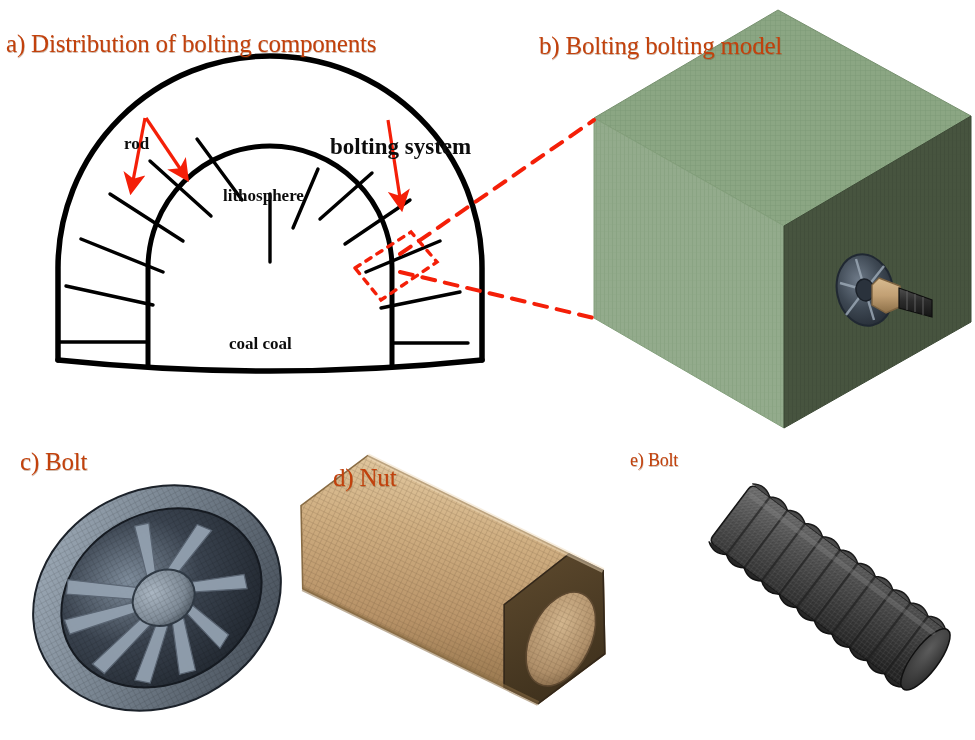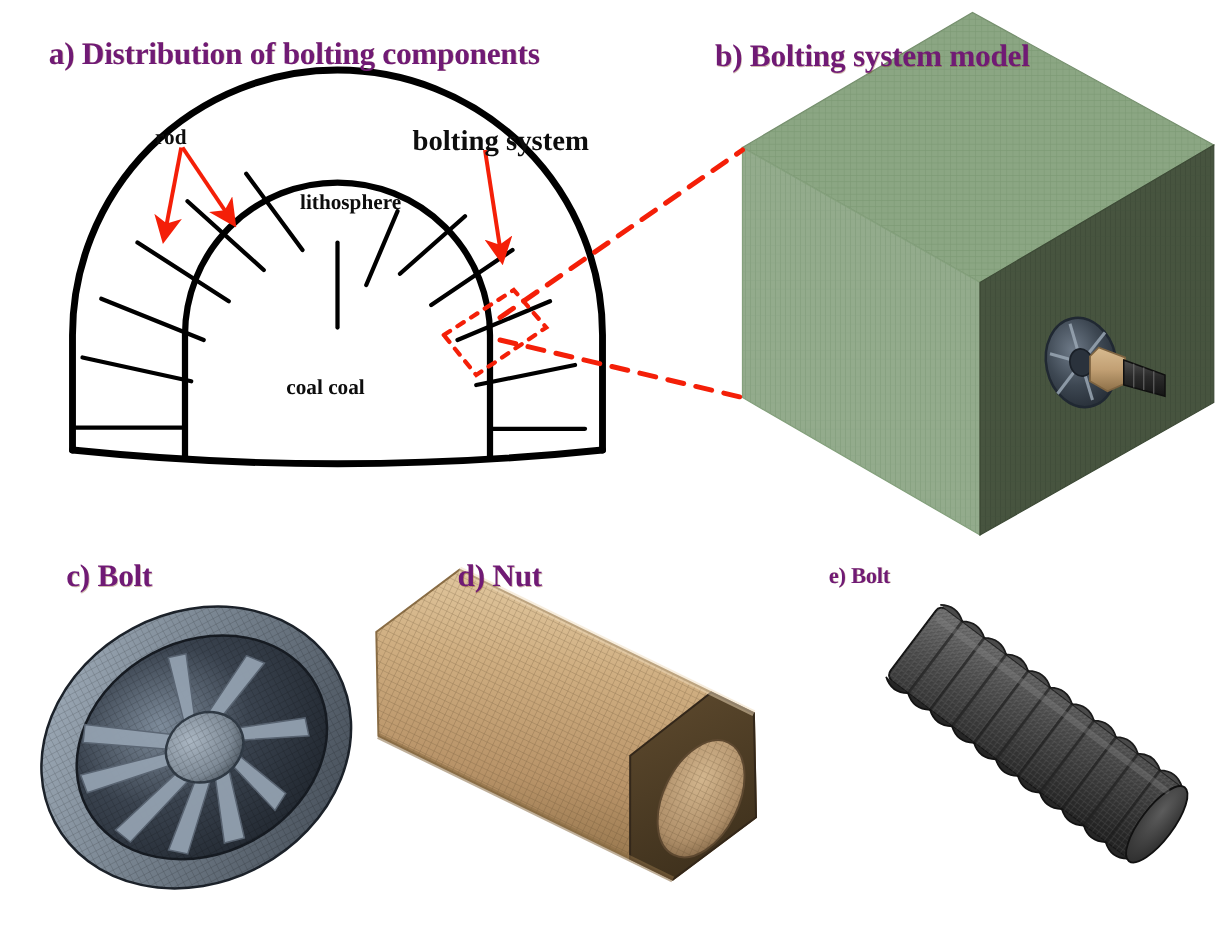--- a/index.html
+++ b/index.html
@@ -16,66 +16,66 @@
   }
   .figure {
     position: absolute;
     inset: 0;
     width: 975px;
     height: 740px;
   }
   .panel-title {
     position: absolute;
     font-family: "Liberation Serif", "DejaVu Serif", serif;
-    font-weight: bold;
-    color: #701a75;
+    font-weight: normal;
+    color: #c2410c;
     white-space: nowrap;
     letter-spacing: -0.2px;
     z-index: 40;
     text-shadow: 0.5px 0.5px 0 rgba(120,60,20,0.35);
-    margin-left: 33px;
   }
   #title-a { left: 6px;   top: 30px;  font-size: 25px; }
   #title-b { left: 539px; top: 32px;  font-size: 25px; }
   #title-c { left: 20px;  top: 448px; font-size: 25px; }
-  #title-d { left: 333px; top: 448px; font-size: 25px; }
+  #title-d { left: 333px; top: 464px; font-size: 25px; }
   #title-e { left: 630px; top: 450px; font-size: 18px; }
 
   .diagram-label {
     position: absolute;
     font-family: "Liberation Serif", "DejaVu Serif", serif;
     font-weight: bold;
     color: #0d0d0d;
     white-space: nowrap;
     z-index: 30;
+    margin-top: 34px;
   }
   #label-rod        { left: 124px; top: 100px; font-size: 17px; }
   #label-bolting    { left: 330px; top: 100px; font-size: 23px; }
-  #label-lithosphere{ left: 240px; top: 152px; font-size: 17px; }
+  #label-lithosphere{ left: 223px; top: 152px; font-size: 17px; }
   #label-coalmine   { left: 229px; top: 300px; font-size: 17px; }
 
   svg.layer {
     position: absolute;
     left: 0; top: 0;
     width: 975px;
     height: 740px;
     overflow: visible;
   }
   #svg-arch      { z-index: 10; }
   #svg-connector { z-index: 12; }
   #svg-cube      { z-index: 8;  }
   #svg-parts     { z-index: 9;  }
 </style>
 </head>
 <body>
 
 <div class="figure">
 
   <div class="panel-title" id="title-a">a) Distribution of bolting components</div>
-  <div class="panel-title" id="title-b">b) Bolting system model</div>
+  <div class="panel-title" id="title-b">b) Bolting bolting model</div>
   <div class="panel-title" id="title-c">c) Bolt</div>
   <div class="panel-title" id="title-d">d) Nut</div>
   <div class="panel-title" id="title-e">e) Bolt</div>
 
   <div class="diagram-label" id="label-rod">rod</div>
   <div class="diagram-label" id="label-bolting">bolting system</div>
   <div class="diagram-label" id="label-lithosphere">lithosphere</div>
   <div class="diagram-label" id="label-coalmine">coal coal</div>
 
   <svg class="layer" id="svg-arch" viewBox="0 0 975 740">

